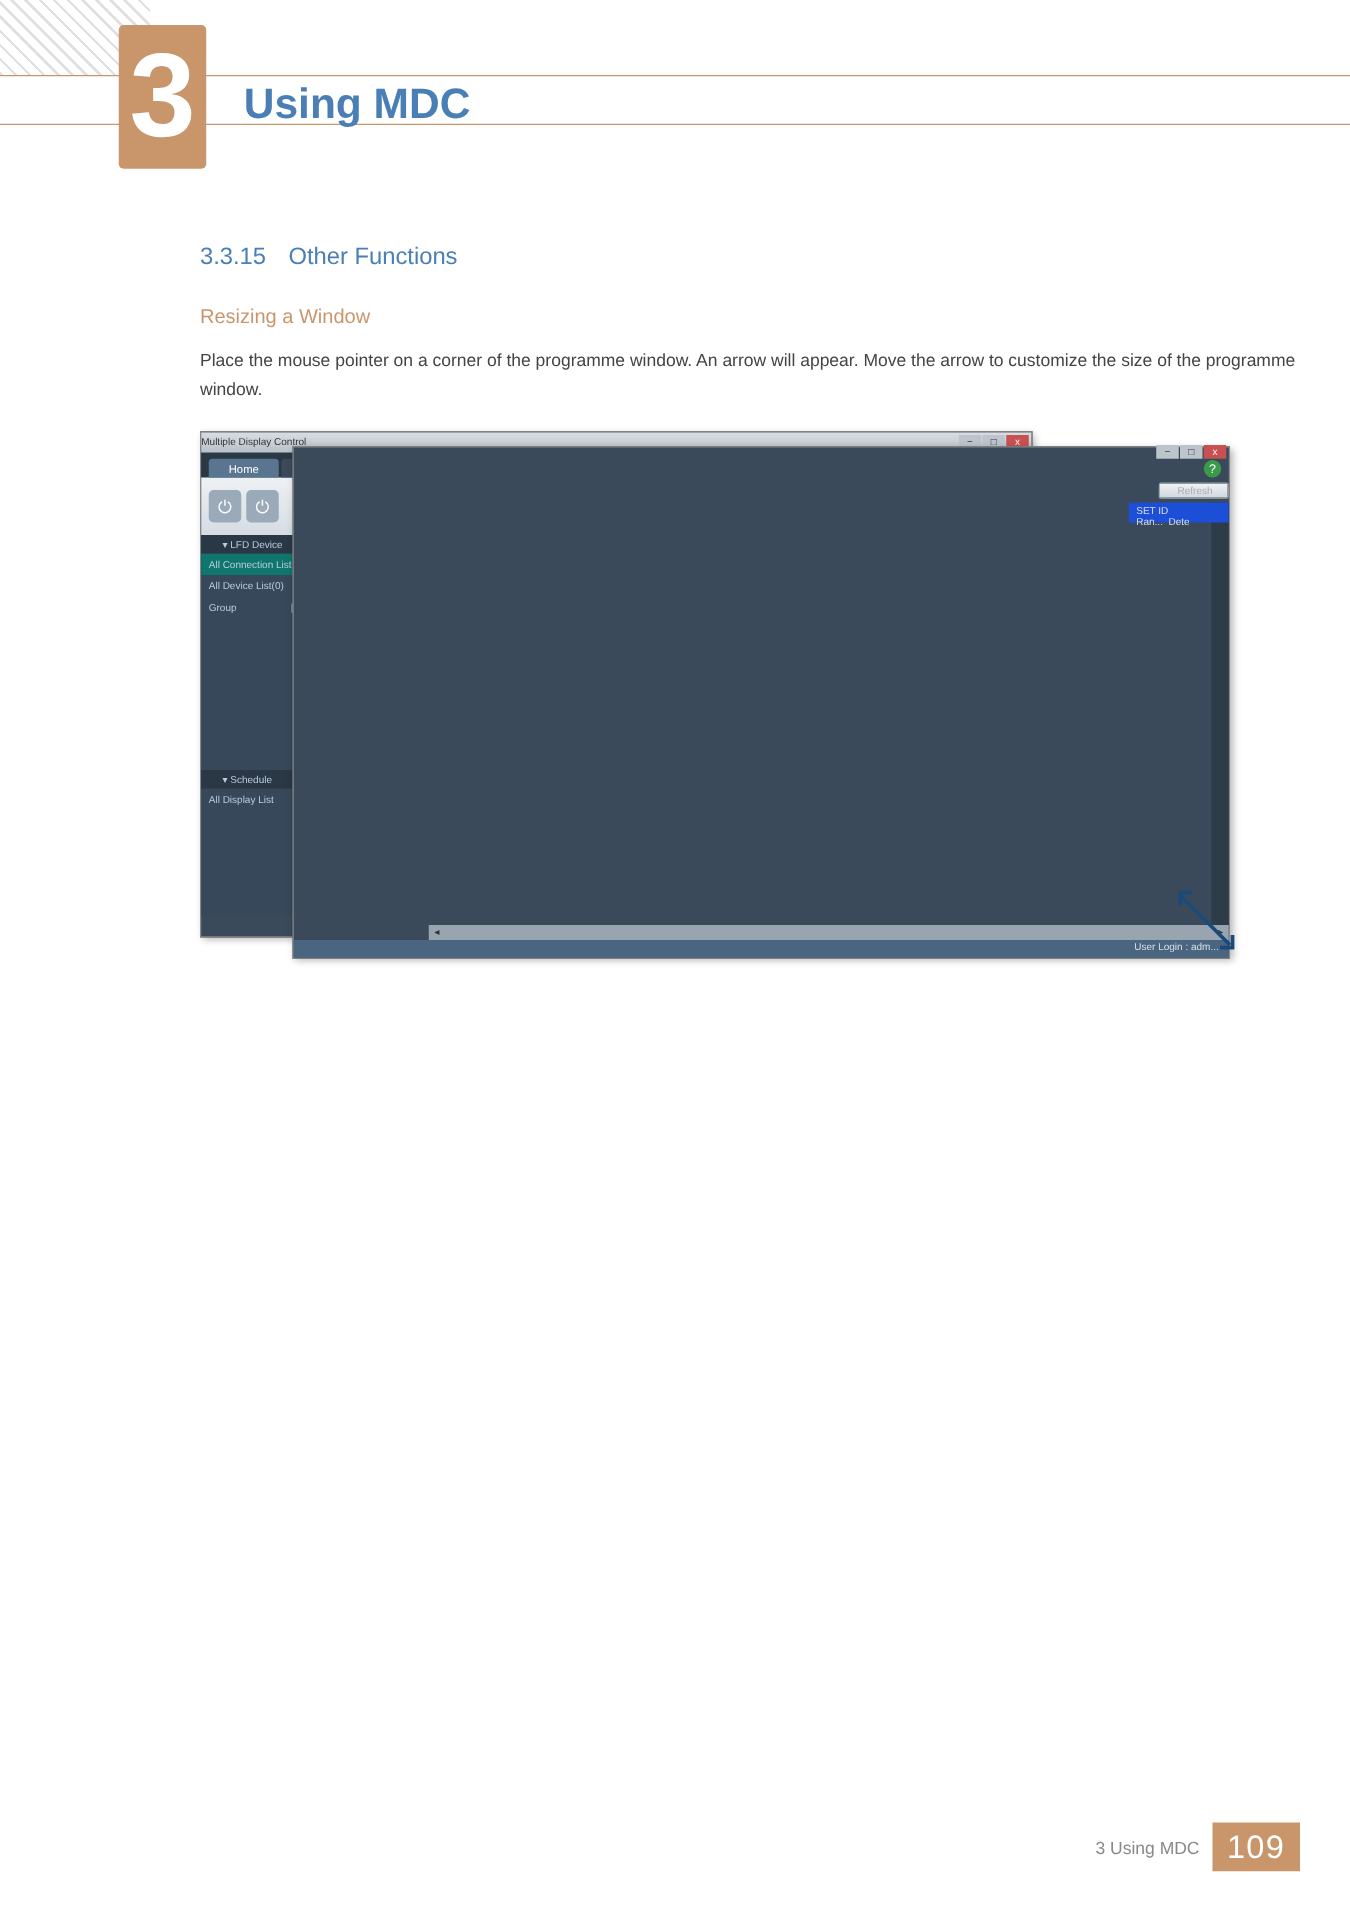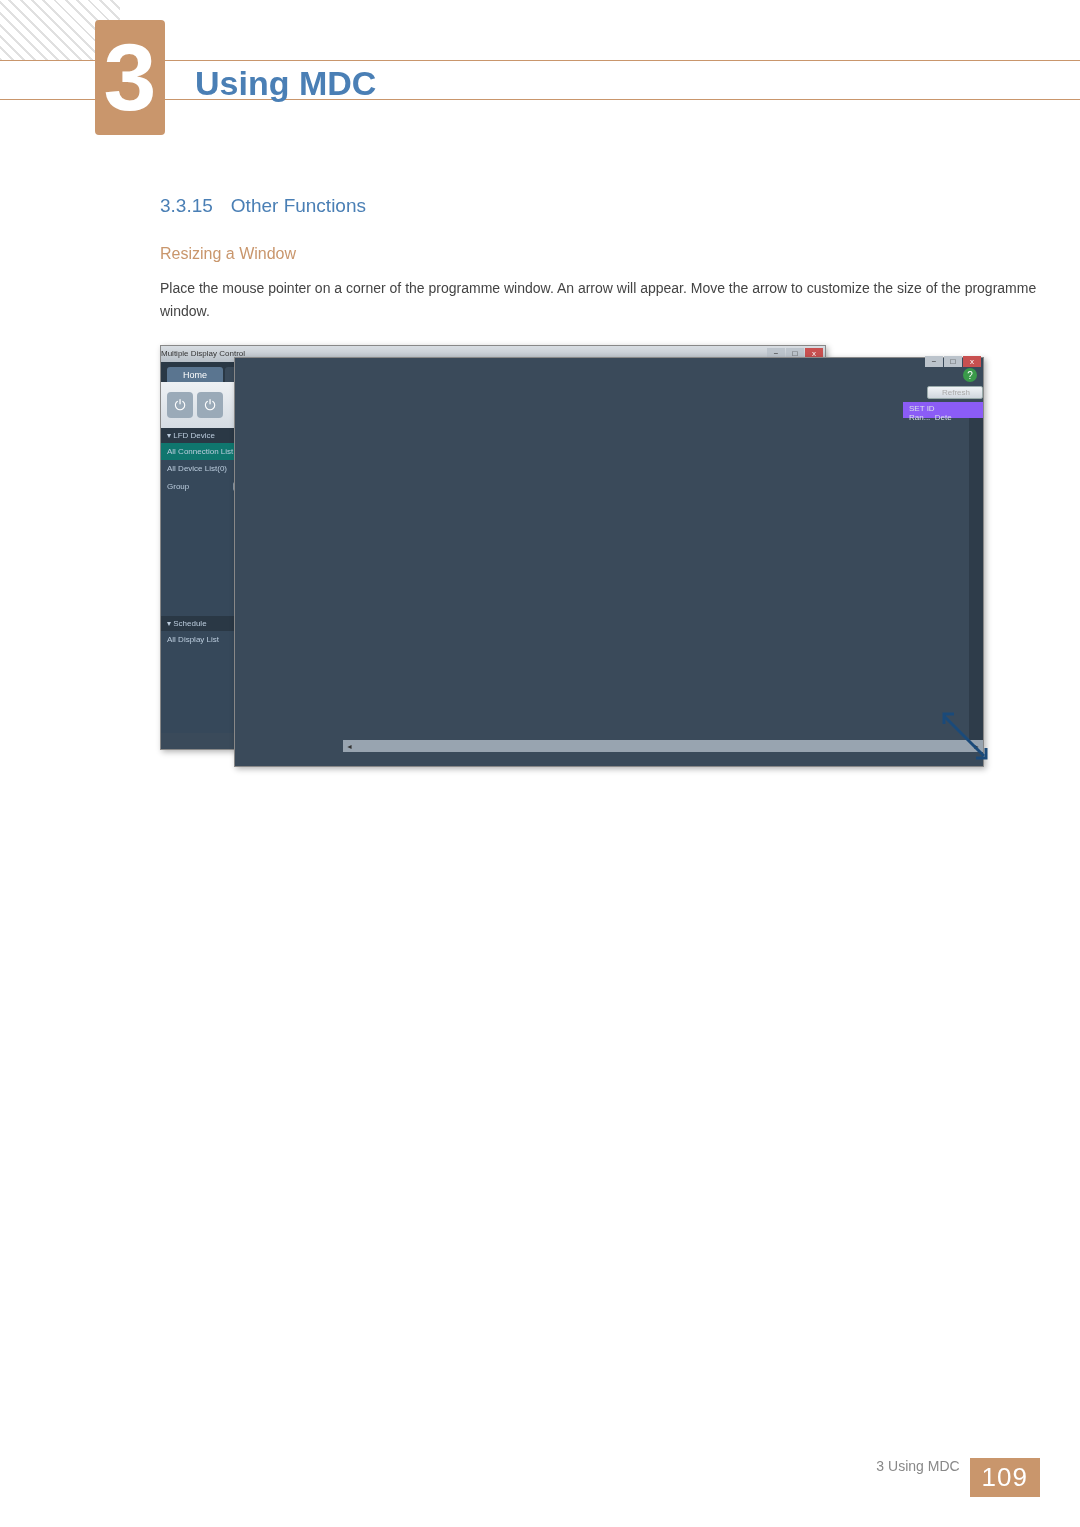--- a/index.html
+++ b/index.html
@@ -31,42 +31,42 @@
 .inp-grp{display:flex;flex-direction:column;gap:2px;font-size:8px;color:#888}
 .inp-grp .row{display:flex;align-items:center;gap:4px}
 .inp-grp .sel{width:70px;height:12px;background:#fff;border:1px solid #aaa;font-size:8px;padding:0 2px;display:flex;align-items:center;justify-content:space-between}
 .inp-grp .spin{width:34px;height:12px;background:#fff;border:1px solid #aaa}
 .vol-grp{display:flex;align-items:center;gap:4px;font-size:8px;color:#888;margin-left:6px}
 .mute{width:46px;height:12px;background:#d8dde2;border:1px solid #aaa;font-size:7px;display:flex;align-items:center;justify-content:center;color:#999}
 .tb-icons{display:flex;gap:12px;margin-left:14px}
 .tb-ic{display:flex;flex-direction:column;align-items:center;font-size:7px;color:#333;gap:1px}
 .tb-ic .gly{width:24px;height:20px;display:flex;align-items:center;justify-content:center;font-size:16px}
 .side{position:absolute;left:0;top:82px;bottom:16px;width:106px;background:#36485a}
-.side-h{background:#2a3845;color:#bcd;font-size:8px;padding:3px 6px}
+.side-h{background:#2a3845;color:#bcd;font-size:8px;padding:3px 17px}
 .side-row{color:#bcd;font-size:8px;padding:4px 6px}
 .side-row.sel{background:#0f766e}
 .side-row.grp{display:flex;justify-content:space-between;align-items:center;padding:5px 6px}
 .edit-btn{background:#8a98a6;color:#333;font-size:7px;padding:1px 8px;border-radius:2px}
 .main{position:absolute;left:106px;right:0;top:82px;bottom:16px;background:#4a5a6a}
 .btnbar{height:18px;background:linear-gradient(#e8ecf0,#cad2da);display:flex;align-items:center;padding:0 4px;gap:4px}
 .sbtn{padding:1px 14px;font-size:8px;background:linear-gradient(#f0f3f6,#d0d7de);border:1px solid #9aa;border-radius:2px;color:#555}
 .sbtn.dis{color:#aaa}
 .spacer{flex:1}
 .colhdr{height:16px;background:#4a6580;display:flex;color:#d8e0e8;font-size:8px}
 .colhdr span{padding:2px 6px;border-right:1px solid #3a5068}
 .grid{position:absolute;top:34px;left:0;right:0;bottom:40px;background:#d8dee4}
 .grid-row{height:13px}
 .grid-row:nth-child(odd){background:#cfd6dd}
 .scroll-h{position:absolute;bottom:24px;left:0;right:0;height:12px;background:#98a4b0;display:flex;align-items:center}
 .scroll-h::before{content:"◄";font-size:7px;color:#333;padding:0 3px}
 .scroll-h::after{content:"►";font-size:7px;color:#333;padding:0 3px;margin-left:auto}
 .status{position:absolute;bottom:0;left:0;right:0;height:14px;background:#4a6580;color:#d8e0e8;font-size:8px;text-align:right;padding:1px 8px}
 .resize-arrow{position:absolute;right:-6px;bottom:12px;z-index:5;width:60px;height:60px}
 .resize-arrow svg{width:60px;height:60px}
-.footer{position:absolute;bottom:30px;right:40px;display:flex;align-items:flex-start;gap:10px}
+.footer{position:absolute;bottom:30px;right:40px;display:flex;align-items:center;gap:10px}
 .foot-text{color:#888;font-size:14px}
 .foot-num{background:#c9966c;color:#fff;font-size:26px;font-weight:300;padding:4px 12px;letter-spacing:1px}
 .blank-strip{position:absolute;right:0;top:44px;bottom:16px;width:14px;background:#2e3c4a}
 </style>
 </head>
 <body>
 
 <div class="hatch"></div>
 <div class="hdr-bar"></div>
 <div class="big-num">3</div>
@@ -199,23 +199,24 @@
     <div class="win front">
       <div class="titlebar" style="background:transparent;height:4px">
         <div class="winbtns" style="top:-2px">
           <span>−</span>
           <span>□</span>
           <span class="cls">x</span>
         </div>
       </div>
       <div class="helpball" style="top:10px">?</div>
       <div class="blank-strip"></div>
-      <div style="position:absolute;right:0;top:44px;width:80px;height:16px;background:#8b5cf6;color:#d8e0e8;font-size:8px;padding:2px 6px"><span>SET ID Ran...</span>&nbsp;&nbsp;<span>Dete</span></div>
+      <div style="position:absolute;right:0;top:44px;width:80px;height:16px;background:#1d4ed8;color:#d8e0e8;font-size:8px;padding:2px 6px"><span>SET ID Ran...</span>&nbsp;&nbsp;<span>Dete</span></div>
       <div style="position:absolute;right:0;top:28px;width:56px" class="sbtn dis">Refresh</div>
       <div class="scroll-h" style="bottom:14px;left:auto;right:0;width:640px"></div>
+      <div class="status" style="width:100%;">User Login : adm...</div>
     </div>
 
     <div class="resize-arrow">
       <svg viewBox="0 0 60 60">
           <path d="M8 8 L48 48" stroke="#1a4a7a" stroke-width="3" fill="none"></path>
           <path d="M40 50 L50 50 L50 40" stroke="#1a4a7a" stroke-width="3" fill="none"></path>
           <path d="M18 6 L8 6 L8 16" stroke="#1a4a7a" stroke-width="3" fill="none"></path>
         </svg>
     </div>
 

